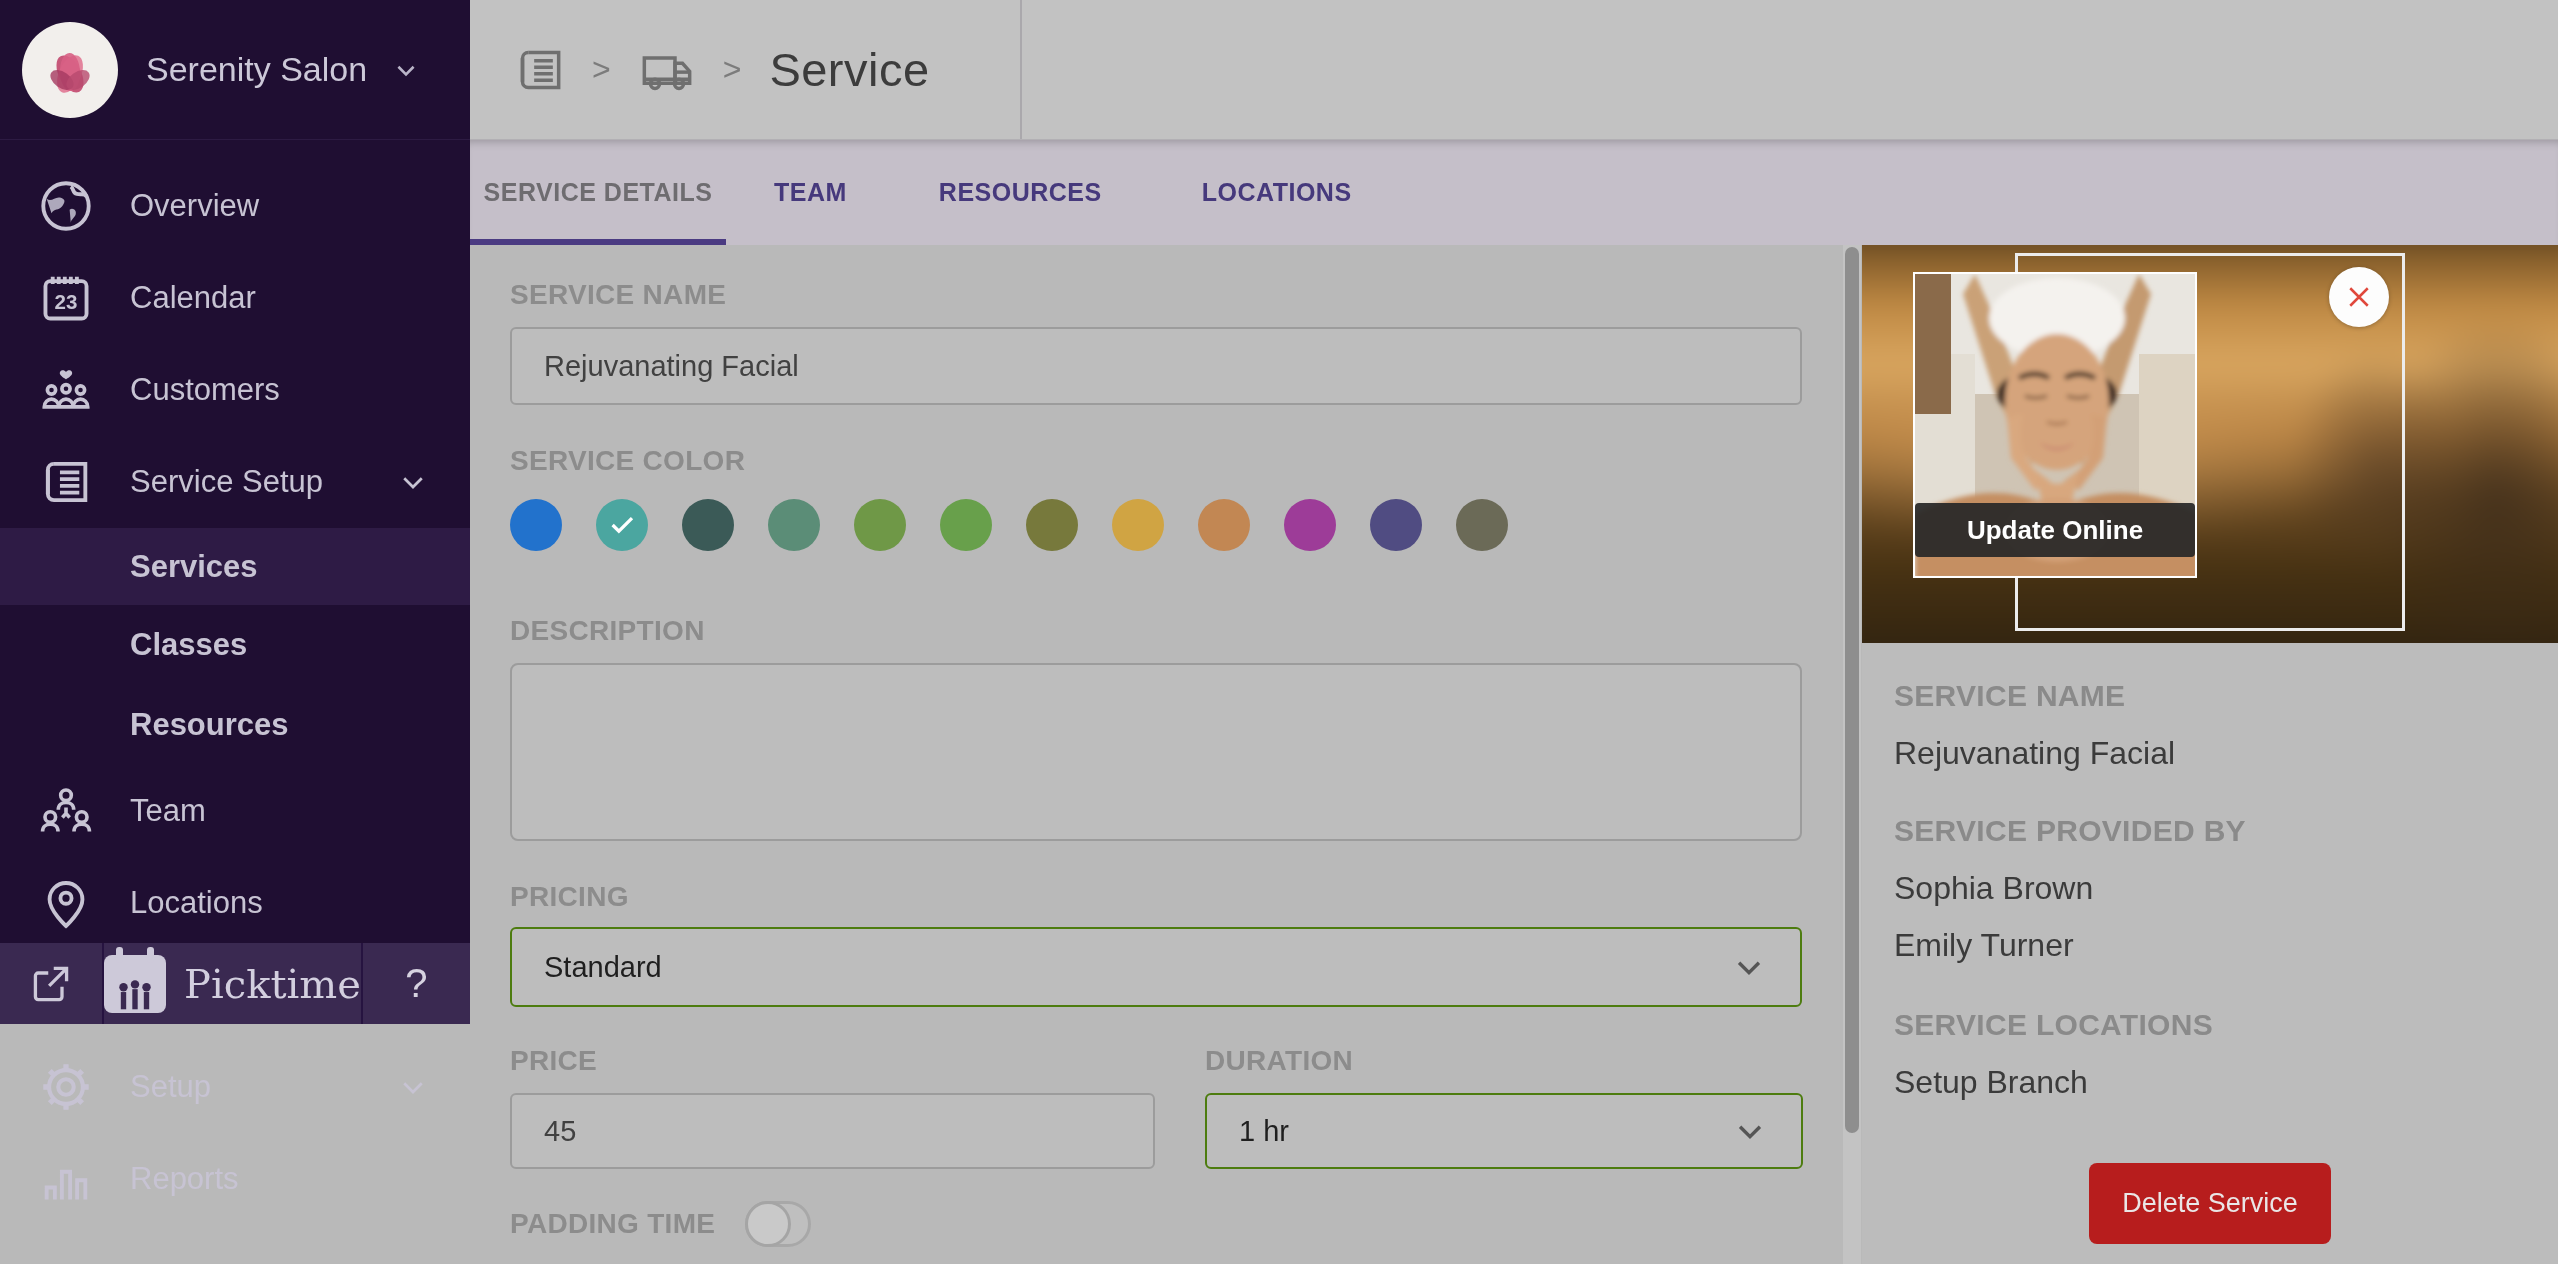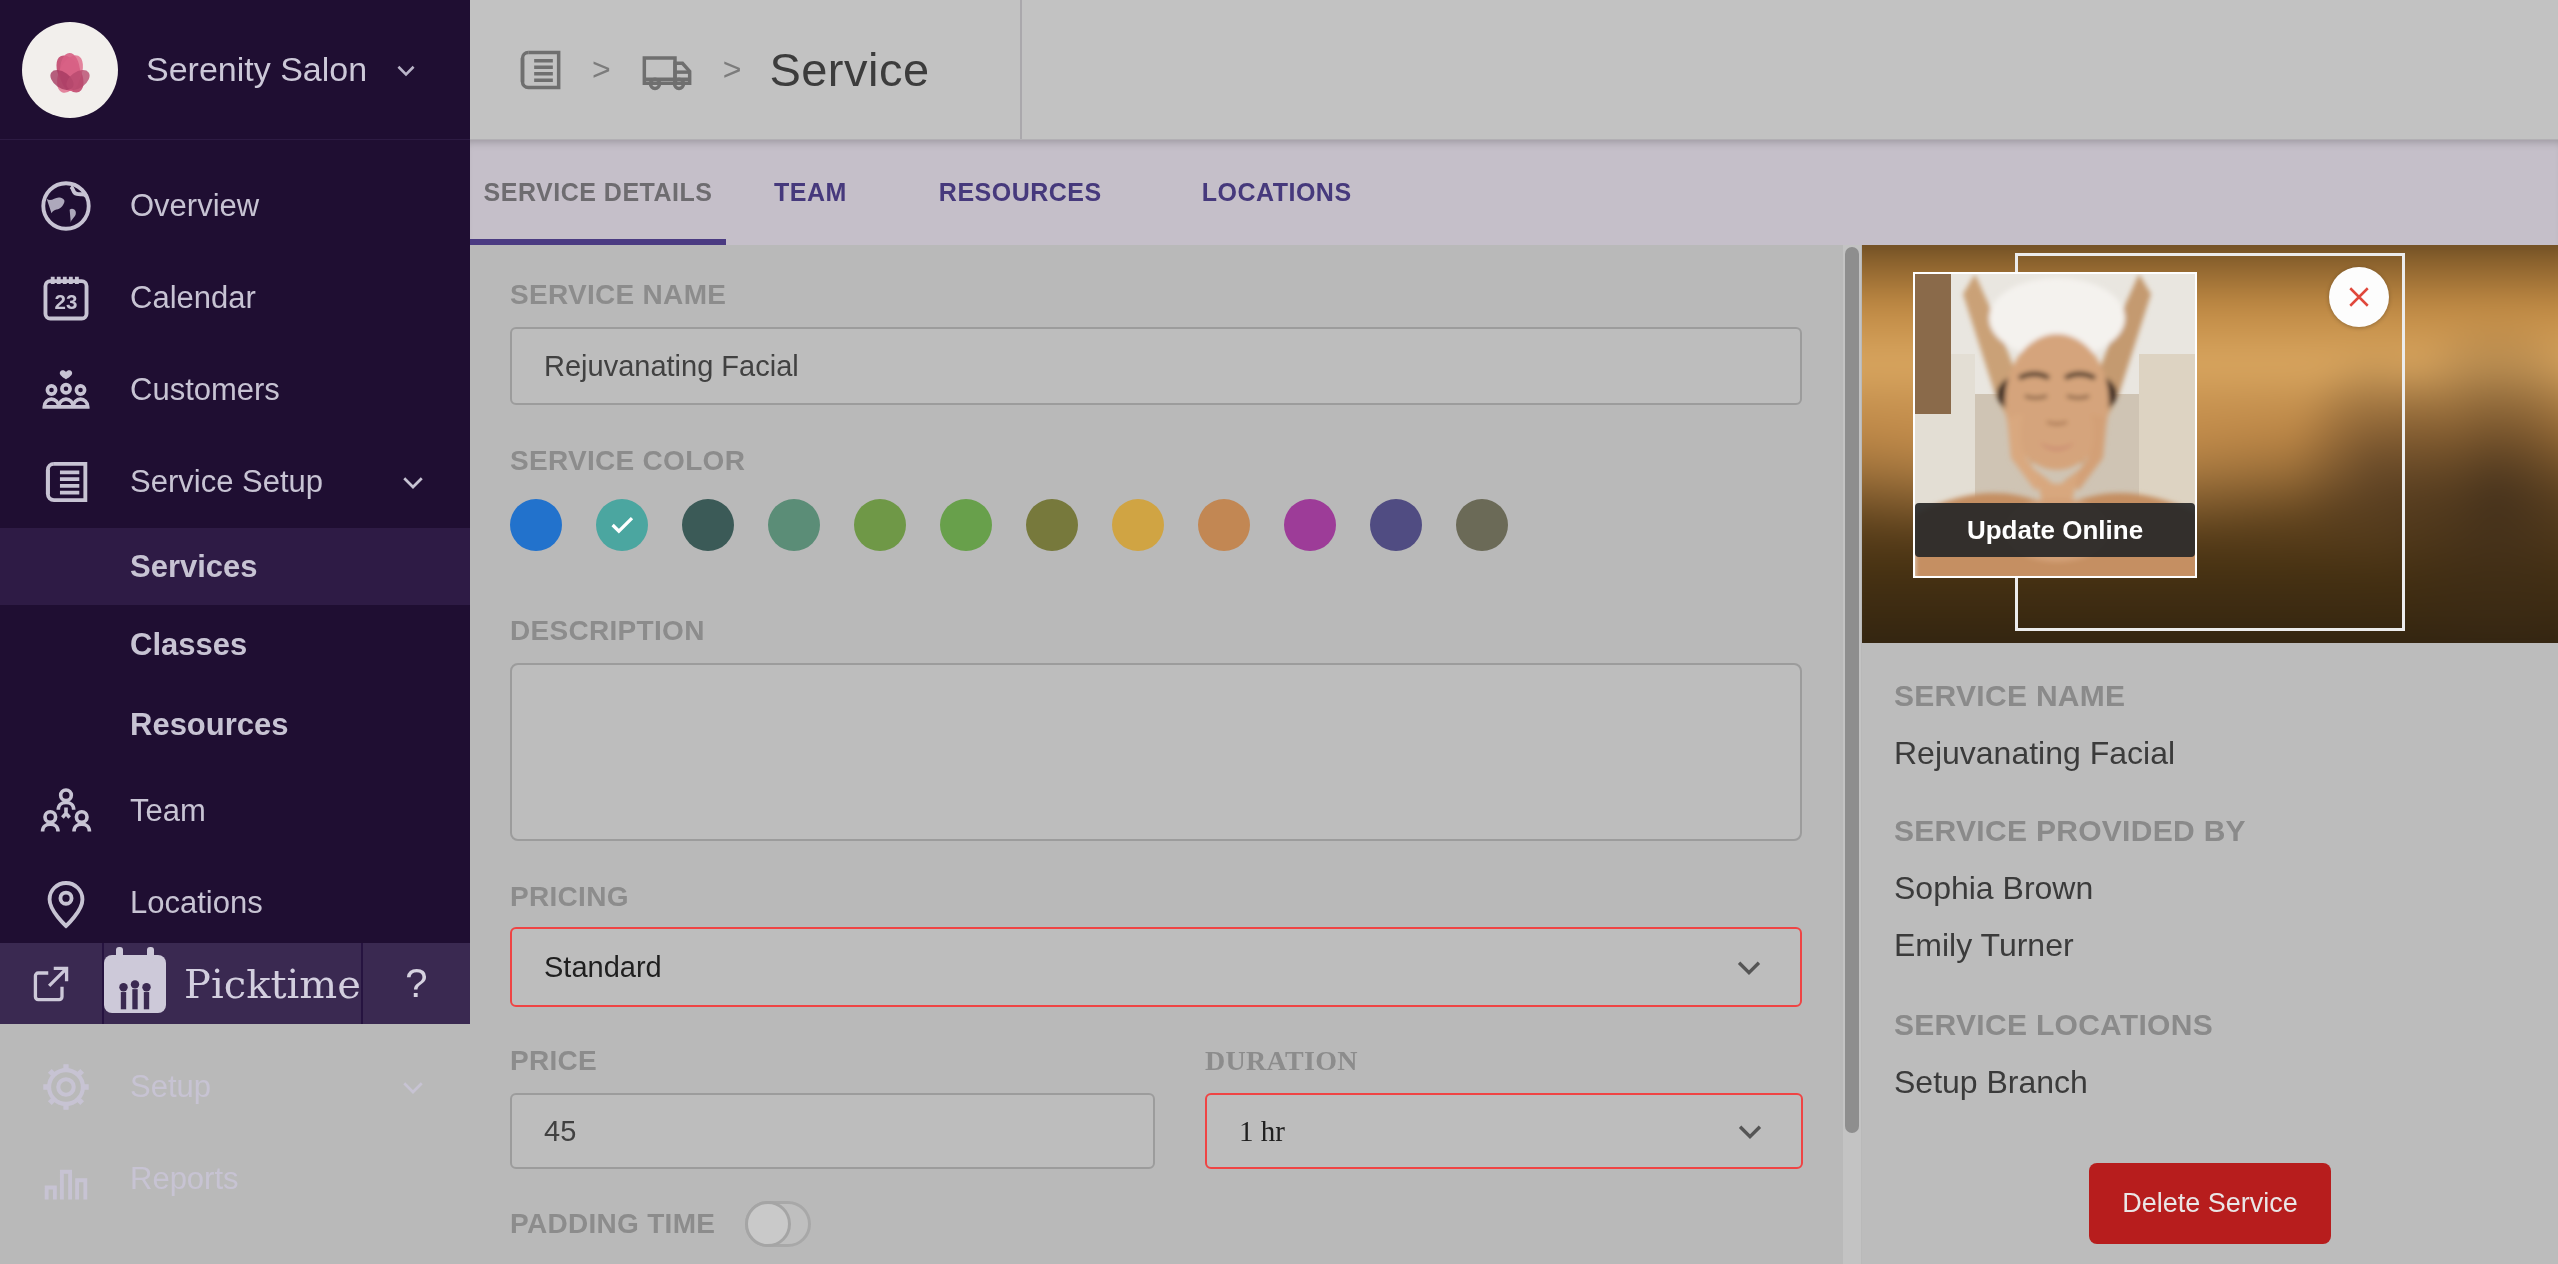--- a/index.html
+++ b/index.html
@@ -66,26 +66,26 @@
     background:#bdbdbd; color:#414141; font-size:29px; padding-left:32px; margin-top:16px;
     font-family:"Liberation Sans", sans-serif; outline:none; display:block; }
   .swatch-row { display:flex; gap:34px; margin-top:22px; }
   .swatch { width:52px; height:52px; border-radius:50%; cursor:pointer;
     display:flex; align-items:center; justify-content:center; }
   .desc-label { margin-top:64px; }
   .tarea { width:1292px; height:178px; border:2px solid #9c9c9c; border-radius:8px;
     background:#bdbdbd; margin-top:16px; resize:none; outline:none;
     font-family:"Liberation Sans", sans-serif; font-size:29px; color:#414141; padding:20px 30px; display:block; }
   .pricing-label { margin-top:40px; }
-  .selectbox { width:1292px; height:80px; border:2px solid #ef4444; border-radius:6px;
+  .selectbox { width:1292px; height:80px; border:2px solid #4d7c0f; border-radius:6px;
     background:#bdbdbd; margin-top:14px; display:flex; align-items:center; padding-left:32px;
     font-size:29px; color:#1f1f1f; position:relative; cursor:pointer; }
   .selectbox .chev { position:absolute; right:34px; color:#555; }
   .two-col { display:flex; margin-top:38px; }
-  .col-price { width:645px; } .col-dur { width:598px; margin-left:50px;font-family:Liberation Serif, serif; }
+  .col-price { width:645px; } .col-dur { width:598px; margin-left:50px; }
   .tinput.small { width:645px; height:76px; }
   .selectbox.small { width:598px; height:76px; margin-top:16px; }
   .pad-row { display:flex; align-items:center; margin-top:32px; }
   .toggle { width:66px; height:46px; border:3px solid #a8a8a8; border-radius:24px;
     margin-left:30px; position:relative; cursor:pointer; background:#bfbfbf; }
   .toggle-knob { position:absolute; left:-3px; top:-3px; width:46px; height:46px; border-radius:50%;
     background:#c9c9c9; border:3px solid #a5a5a5; }
 
   
   .vscroll { position:absolute; left:1843px; top:245px; width:18px; height:1019px; background:#c3c3c3; }

